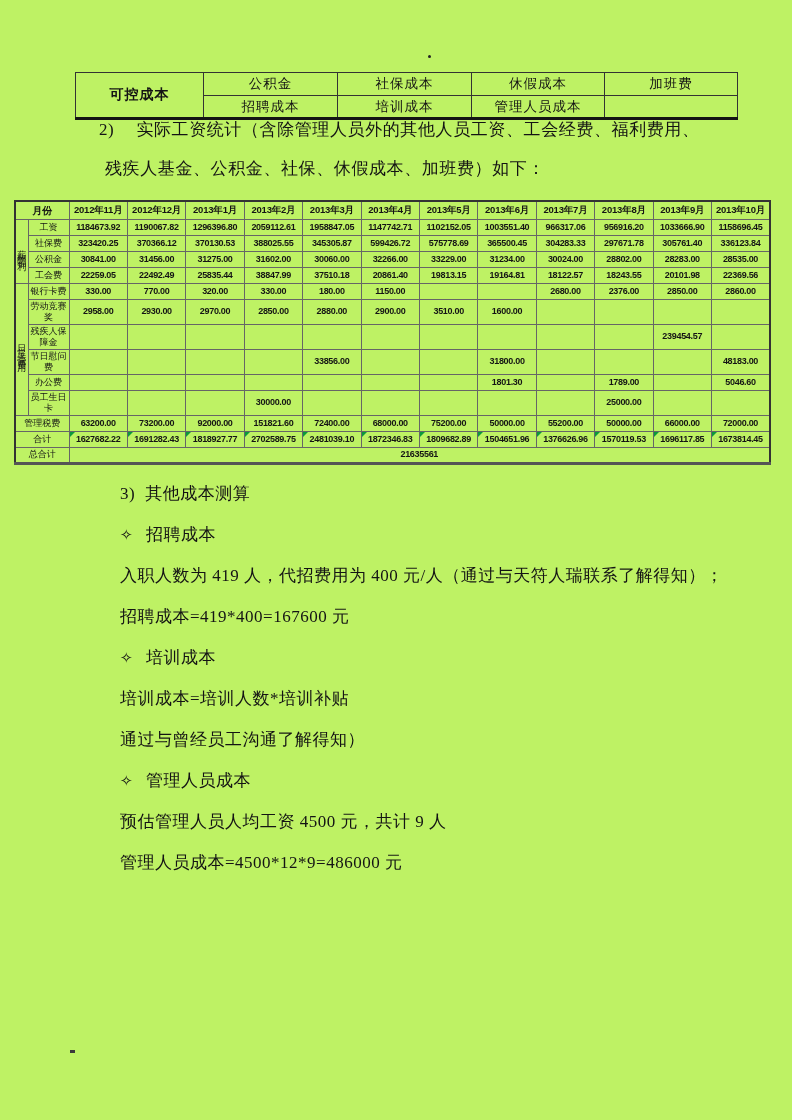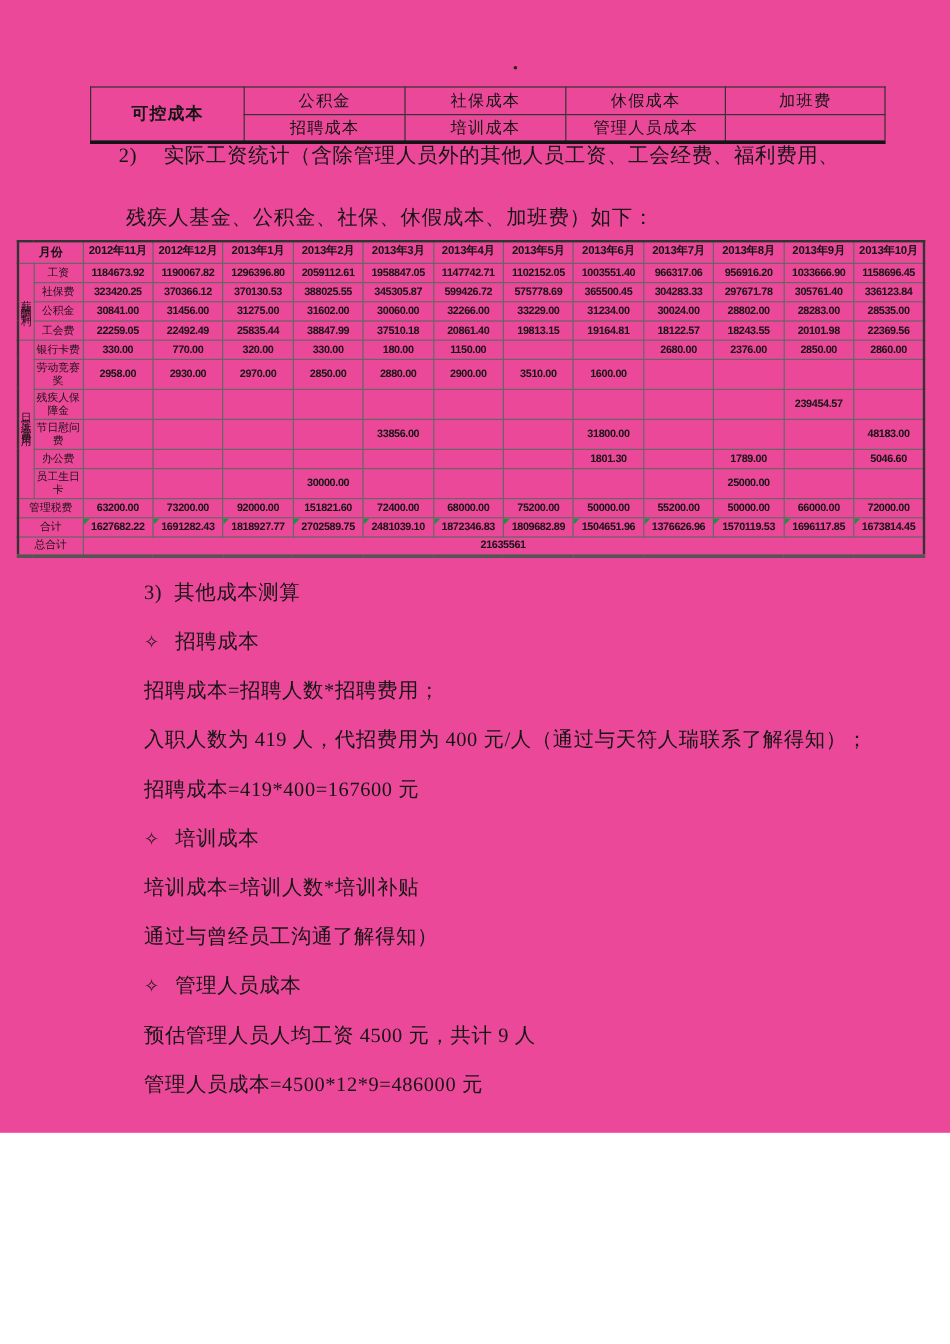--- a/index.html
+++ b/index.html
@@ -1,35 +1,35 @@
 <!DOCTYPE html>
 <html><head>
 <meta charset="utf-8">
 <style>
   *{box-sizing:border-box;margin:0;padding:0}
   html,body{width:792px;height:1120px;background:#fff}
   body{position:relative;font-family:"Liberation Serif","DejaVu Serif",serif;color:#141414}
-  .page{position:absolute;left:0;top:0;width:792px;height:944px;background:#ec4899;overflow:hidden}
+  .page{position:absolute;left:0;top:0;width:792px;height:1120px;background:#bef264;overflow:hidden}
 
   
   .mark-top{position:absolute;left:428px;top:55px;width:3px;height:3px;background:#222;border-radius:50%}
   .mark-bottom{position:absolute;left:70px;top:1050px;width:5px;height:3px;background:#3a3a3a}
 
   
   .ctable{position:absolute;left:75px;top:72px;width:662px;border-collapse:collapse;table-layout:fixed;
           border:1px solid #222;border-bottom:3px solid #141414}
   .ctable td{border:1px solid #333;height:23px;text-align:center;vertical-align:middle;
              font-size:13.5px;letter-spacing:1px;overflow:hidden}
   .ctable .chead{font-weight:bold;font-size:14px}
 
   
   .intro{position:absolute;left:99px;top:119px;font-size:17px;letter-spacing:.6px;white-space:nowrap}
   .intro .iline{line-height:22px}
   .intro .num{margin-right:22px}
-  .intro .l2{margin-top:30px;padding-left:6px}
+  .intro .l2{margin-top:17px;padding-left:6px}
 
   
   .stable{position:absolute;left:14px;top:200px;width:757px;border-collapse:collapse;table-layout:fixed;
           font-family:"Liberation Sans","DejaVu Sans",sans-serif;border:2px solid #333;border-bottom:3px solid #555}
   .stable td{border:1px solid #666;height:16px;text-align:center;vertical-align:middle;overflow:hidden;padding:0;line-height:1.12}
   .stable tr.head td{height:18px}
   .stable tr.tall td{height:25px}
   .stable .corner{font-weight:bold;font-size:10px;font-family:"Liberation Serif",serif}
   .stable .mh{font-weight:bold;font-size:9.5px;letter-spacing:-.2px}
   .stable .rlabel{font-size:9px;font-family:"Liberation Serif",serif;padding:0 1px}
@@ -300,21 +300,20 @@
         <tr>
           <td class="rlabel" colspan="2">总合计</td>
           <td class="num" colspan="12">21635561</td>
         </tr>
       </tbody>
   </table>
 
   <div class="paras" id="paras">
       <p class="pline"><span class="pnum">3)</span><span>其他成本测算</span></p>
       <p class="pline"><span class="pbullet">✧</span><span>招聘成本</span></p>
-      <p class="pline"><span>招聘成本=招聘人数*招聘费用；</span></p>
       <p class="pline"><span>入职人数为 419 人，代招费用为 400 元/人（通过与天符人瑞联系了解得知）；</span></p>
       <p class="pline"><span>招聘成本=419*400=167600 元</span></p>
       <p class="pline"><span class="pbullet">✧</span><span>培训成本</span></p>
       <p class="pline"><span>培训成本=培训人数*培训补贴</span></p>
       <p class="pline"><span>通过与曾经员工沟通了解得知）</span></p>
       <p class="pline"><span class="pbullet">✧</span><span>管理人员成本</span></p>
       <p class="pline"><span>预估管理人员人均工资 4500 元，共计 9 人</span></p>
       <p class="pline"><span>管理人员成本=4500*12*9=486000 元</span></p>
     </div>
 

